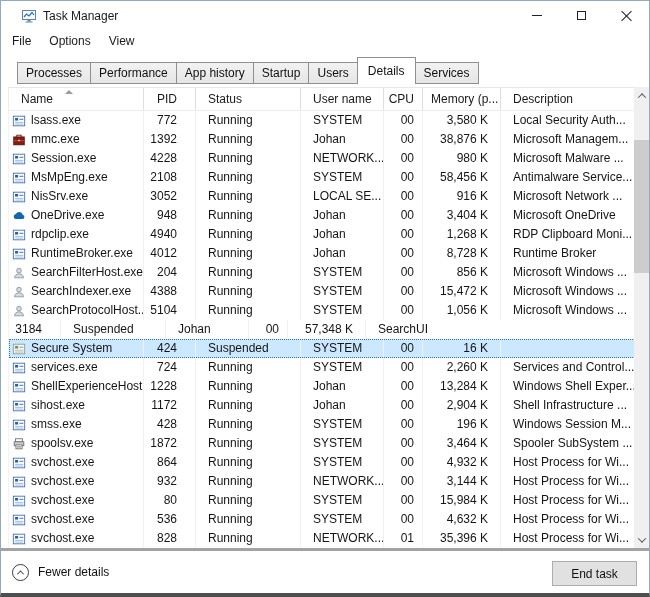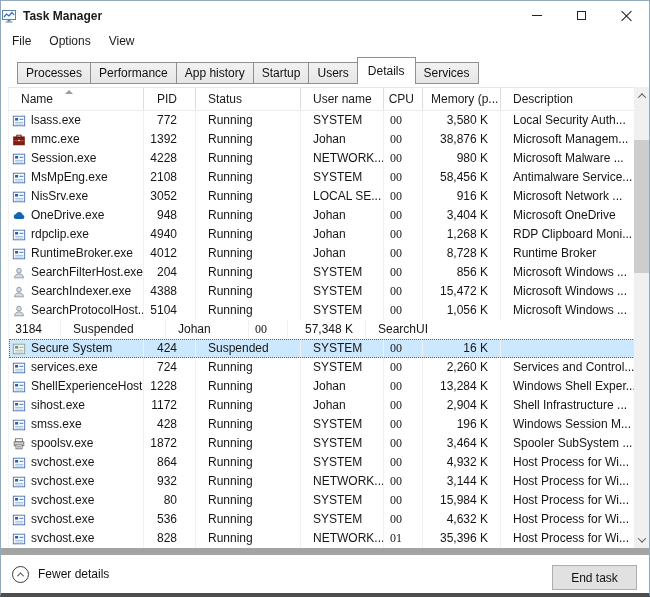--- a/index.html
+++ b/index.html
@@ -1,21 +1,21 @@
 <!DOCTYPE html>
 <html><head>
 <meta charset="utf-8">
 <style>
   * { margin:0; padding:0; box-sizing:border-box; }
   html,body { width:650px; height:597px; background:#fff; font-family:"Liberation Sans", sans-serif; }
   .window { position:relative; width:650px; height:597px; background:#fff;
             border:1px solid #93aabc; border-bottom:4px solid #4e4e4e; overflow:hidden; }
 
   
-  .titlebar { height:29px; display:flex; align-items:center; padding-left:0; position:relative;font-weight:bold; }
+  .titlebar { height:29px; display:flex; align-items:center; padding-left:20px; position:relative; }
   .tm-icon { width:16px; height:16px; margin-right:6px; flex:0 0 auto; }
   .title-text { font-size:12px; color:#1a1a1a; }
   .win-controls { position:absolute; right:0; top:0; height:29px; display:flex; }
   .win-btn { width:45px; height:29px; display:flex; align-items:center; justify-content:center; cursor:default; }
   .glyph-min { width:10px; height:0; border-bottom:1px solid #222; }
   .glyph-max { width:9px; height:9px; border:1px solid #222; }
   .glyph-close { position:relative; width:11px; height:11px; }
   .glyph-close::before, .glyph-close::after { content:""; position:absolute; left:5px; top:-1px; width:1px; height:14px; background:#222; }
   .glyph-close::before { transform:rotate(45deg); }
   .glyph-close::after  { transform:rotate(-45deg); }
@@ -40,40 +40,40 @@
   .row { display:flex; width:626px; height:19px; position:relative; }
   .cell { height:19px; line-height:19px; font-size:12px; color:#151515; border-right:1px solid #f1f1f1;
           padding:0 6px 0 12px; white-space:nowrap; overflow:hidden; }
   .c0 { width:135px; } .c1 { width:52px; } .c2 { width:105px; } .c3 { width:83px; }
   .c4 { width:39px; }  .c5 { width:78px; } .c6 { width:133px; border-right:none; }
   .cell.c0 { display:flex; align-items:center; padding-left:3px; }
   .proc-icon { width:14px; height:14px; margin-right:5px; flex:0 0 auto; }
   .proc-icon svg { width:14px; height:14px; display:block; }
   .cell.c1, .hcell.c1 { text-align:right; padding:0 18px 0 4px; }
   .cell.c4, .hcell.c4 { text-align:right; padding:0 8px 0 2px; }
-  .cell.c4 { padding-right:20px;font-family:Liberation Serif, serif; }
+  .cell.c4 { padding-right:8px; }
   .cell.c5 { text-align:right; padding:0 12px 0 4px; }
   .hcell.c5 { text-align:left; padding-left:8px; }
   .row.selected { background:#cce8ff; outline:1px dotted #2d70b5; outline-offset:-1px; z-index:2;align-items:flex-end; }
   .sort-arrow { position:absolute; top:2px; left:56px; width:0; height:0;
                 border-left:4px solid transparent; border-right:4px solid transparent;
                 border-bottom:4px solid #9b9b9b; }
 
   
   .scrollbar { position:absolute; top:0; right:0; width:15px; height:461px; background:#f0f0f0; }
   .sb-btn { position:absolute; left:0; width:15px; height:17px; display:flex; align-items:center; justify-content:center; }
   .sb-btn.up { top:0; } .sb-btn.down { bottom:0; }
   .chev { width:6px; height:6px; border-left:1.5px solid #555; border-top:1.5px solid #555; }
   .chev.up { transform:rotate(45deg) translate(1px,1px); }
   .chev.down { transform:rotate(225deg) translate(1px,1px); }
   .sb-thumb { position:absolute; left:0; top:53px; width:15px; height:133px; background:#cdcdcd; }
 
   
   .footer { position:absolute; left:0; right:0; bottom:0; height:45px; background:#fff;
-            border-top:7px solid #a3a3a3; display:flex; align-items:center; }
+            border-top:3px solid #a3a3a3; display:flex; align-items:center; }
   .fewer { display:flex; align-items:center; gap:9px; margin-left:11px; cursor:default; }
   .circle-chev { width:17px; height:17px; border:1px solid #3c3c3c; border-radius:50%;
                  display:flex; align-items:center; justify-content:center; }
   .circle-chev .chev { border-color:#3c3c3c; width:5px; height:5px; }
   .fewer-label { font-size:12px; color:#111; }
   .end-task { position:absolute; right:12px; top:10px; width:85px; height:25px;
               background:#e1e1e1; border:1px solid #adadad; font-size:12px; color:#111;
               font-family:"Liberation Sans", sans-serif; }
 </style>
 </head>

